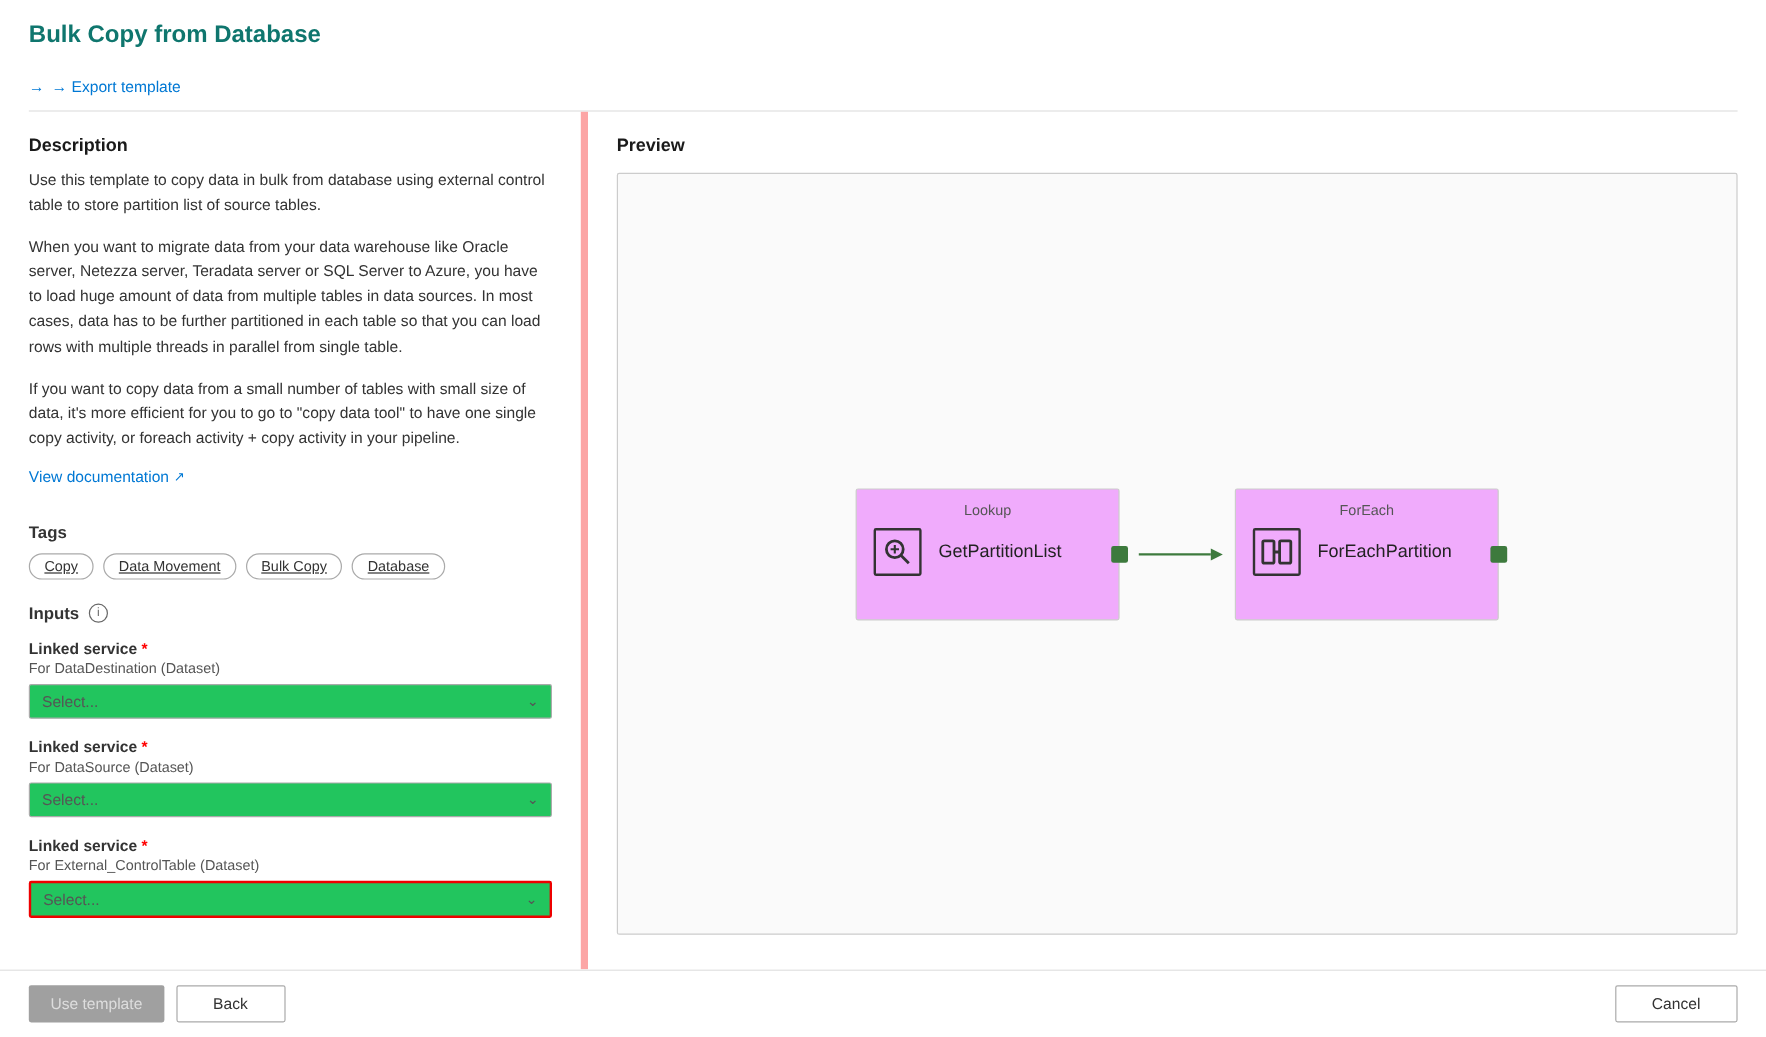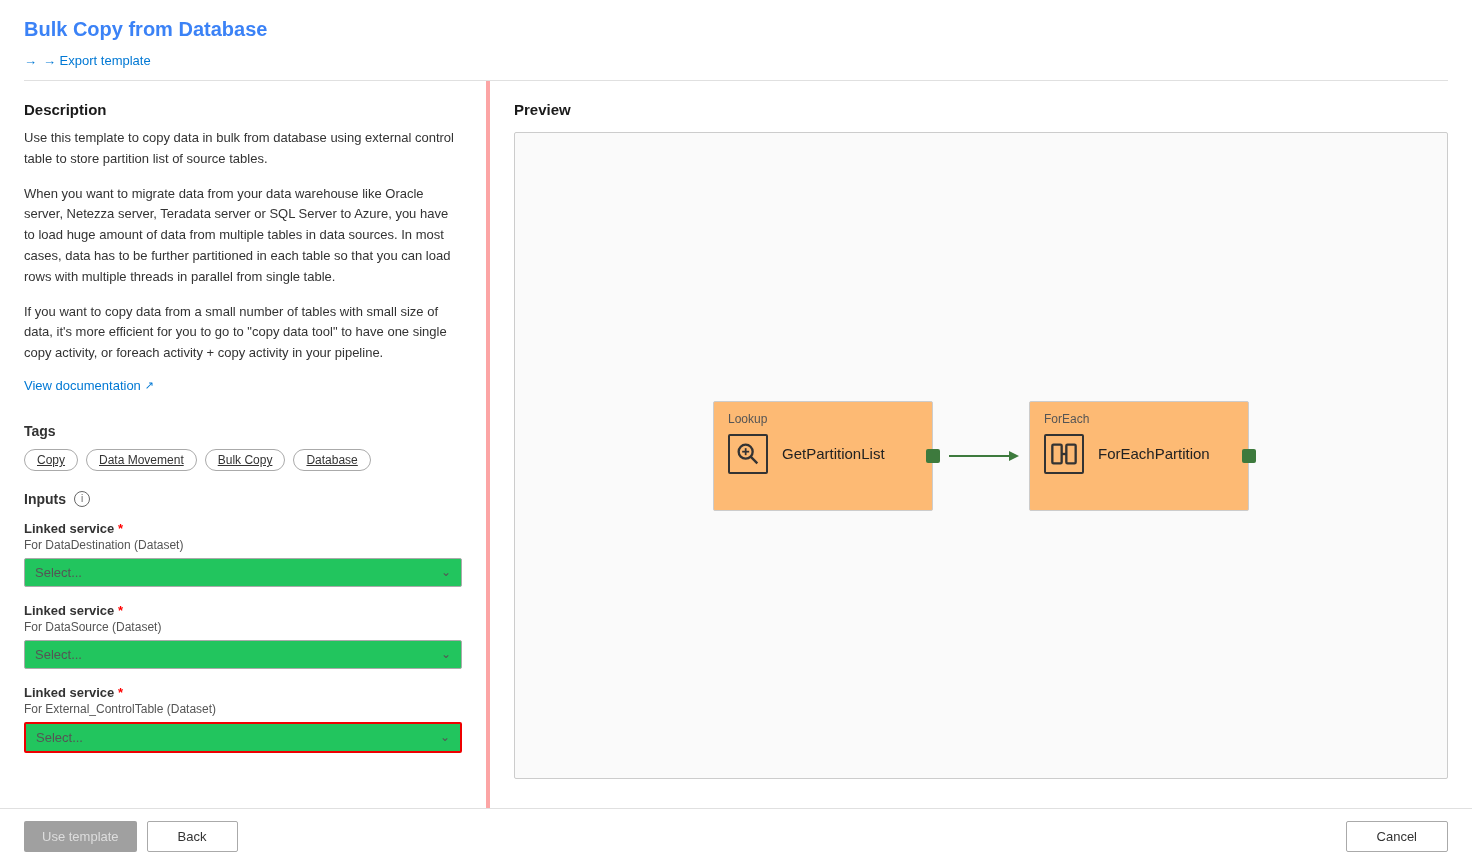--- a/index.html
+++ b/index.html
@@ -1,27 +1,27 @@
 <!DOCTYPE html>
 <html><head>
   <meta charset="utf-8">
   <style>
     * { box-sizing: border-box; margin: 0; padding: 0; }
     body { font-family: 'Segoe UI', Arial, sans-serif; font-size: 13px; color: #333; background: #fff; height: 864px; overflow: hidden; }
 
     .page { display: flex; flex-direction: column; height: 864px; }
 
     .header { padding: 18px 24px 0 24px; }
-    .page-title { font-size: 20px; font-weight: 600; color: #3b82f6; margin-bottom: 12px; }
+    .page-title { font-size: 20px; font-weight: 600; color: #0f766e; margin-bottom: 24px; }
     .export-link { display: inline-flex; align-items: center; gap: 6px; color: #0078d4; font-size: 13px; cursor: pointer; text-decoration: none; }
     .divider { border: none; border-top: 1px solid #e0e0e0; margin: 12px 0 0 0; }
 
     .main-content { display: flex; flex: 1; overflow: hidden; }
 
-    .left-panel { width: 490px; min-width: 490px; padding: 20px 24px; overflow-y: auto; border-right: 4px solid #fca5a5; }
+    .left-panel { width: 490px; min-width: 490px; padding: 20px 24px; overflow-y: auto; border-right: 6px solid #fca5a5; }
 
     .section-title { font-size: 15px; font-weight: 600; color: #1a1a1a; margin-bottom: 10px; }
     .description-text { font-size: 13px; color: #333; line-height: 1.6; margin-bottom: 14px; }
 
     .view-doc-link { display: inline-flex; align-items: center; gap: 4px; color: #0078d4; font-size: 13px; cursor: pointer; margin-bottom: 20px; }
     .ext-icon { font-size: 11px; }
 
     .tags-section { margin-bottom: 20px; }
     .tags-title { font-size: 14px; font-weight: 600; margin-bottom: 10px; }
     .tags-container { display: flex; gap: 8px; flex-wrap: wrap; text-decoration: underline; }
@@ -40,21 +40,21 @@
     .select-dropdown { width: 100%; padding: 6px 10px; border: 1px solid #aaa; border-radius: 2px; background: #22c55e; font-size: 13px; color: #555; display: flex; align-items: center; justify-content: space-between; cursor: pointer; }
     .select-dropdown.error { border: 2px solid #e00; }
     .select-dropdown .chevron { font-size: 12px; color: #555; }
 
     .right-panel { flex: 1; padding: 20px 24px; overflow: hidden; }
     .preview-title { font-size: 15px; font-weight: 600; color: #1a1a1a; margin-bottom: 14px; }
     .preview-canvas { border: 1px solid #ccc; background: #fafafa; height: calc(100% - 40px); position: relative; overflow: hidden; border-radius: 2px; }
 
     .pipeline-diagram { position: absolute; top: 50%; left: 50%; transform: translate(-50%, -50%); display: flex; align-items: center; gap: 0; }
 
-    .pipeline-node { background: #fdba74; border: 1px solid #ccc; border-radius: 2px; width: 220px; height: 110px; padding: 10px 14px; position: relative; }
+    .pipeline-node { background: #f0abfc; border: 1px solid #ccc; border-radius: 2px; width: 220px; height: 110px; padding: 10px 14px; position: relative; text-align: center; }
     .node-type-label { font-size: 12px; color: #555; margin-bottom: 8px; }
     .node-body { display: flex; align-items: center; gap: 14px; }
     .node-icon { width: 40px; height: 40px; border: 2px solid #333; border-radius: 2px; display: flex; align-items: center; justify-content: center; font-size: 20px; }
     .node-name { font-size: 15px; font-weight: 500; color: #222; }
 
     .node-connector-right { position: absolute; right: -8px; top: 50%; transform: translateY(-50%); width: 14px; height: 14px; background: #3d7a3d; border-radius: 2px; }
 
     .arrow-line { display: flex; align-items: center; margin: 0 8px; }
     .arrow-line svg { width: 80px; height: 30px; }
 

